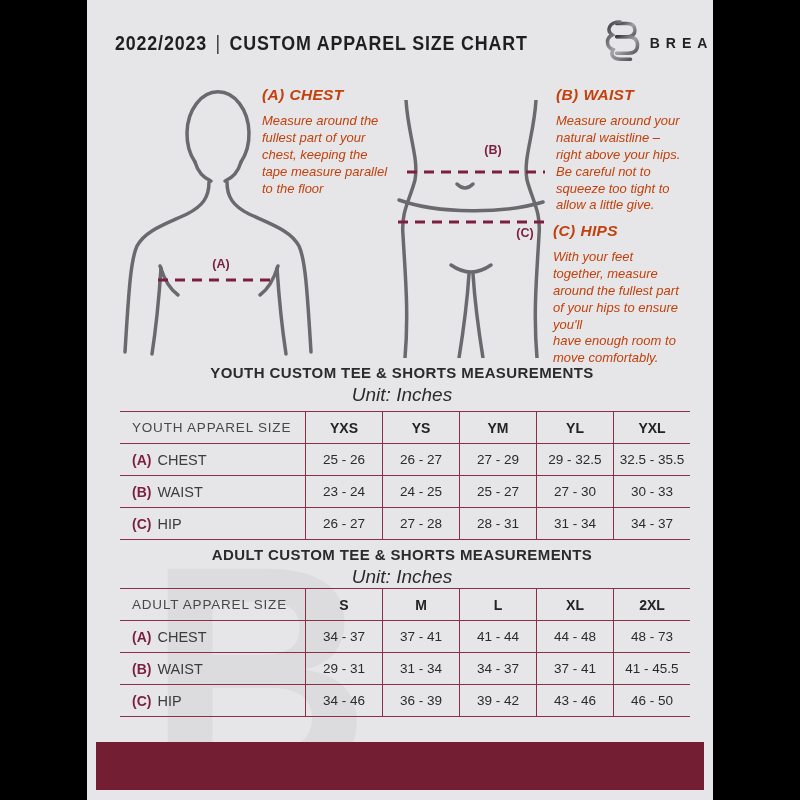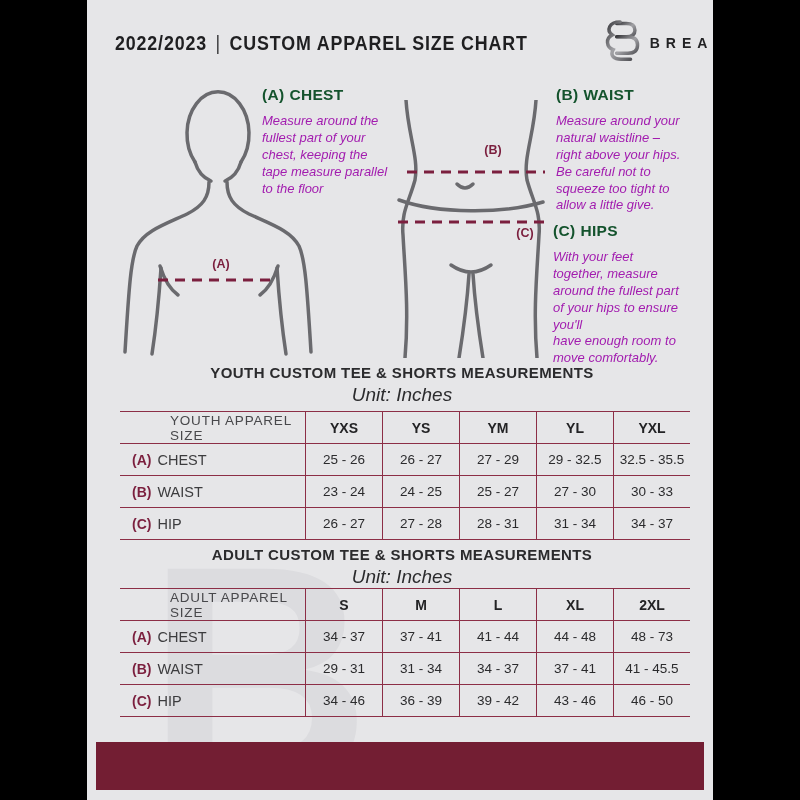--- a/index.html
+++ b/index.html
@@ -34,42 +34,42 @@
   
   .guide{position:absolute;inset:0;z-index:1;}
   .fig{position:absolute;}
   .fig path,.fig ellipse{fill:none;stroke:#6a6a6e;stroke-width:3.5;stroke-linecap:round;}
   .fig .dash{stroke:#7b1f3e;stroke-width:3;stroke-dasharray:10 7;stroke-linecap:butt;}
   .marker{
     position:absolute;font-weight:bold;font-size:12.5px;color:#7b1f3e;
     width:44px;text-align:center;
   }
   .guide-block{position:absolute;}
-  .guide-head{font-weight:bold;font-size:15.5px;color:#14532d;letter-spacing:.3px;margin-bottom:9px;}
+  .guide-head{font-weight:bold;font-size:15.5px;color:#c2410c;letter-spacing:.3px;margin-bottom:9px;font-style:italic;}
   .guide-head .gkey{margin-right:5px;}
   .guide-desc{
-    font-style:italic;font-size:13px;line-height:1.3;color:#a21caf;white-space:pre-line;
+    font-style:italic;font-size:13px;line-height:1.3;color:#c2410c;white-space:pre-line;
   }
   
   .tbl-section{position:absolute;left:0;width:630px;text-align:center;z-index:1;}
   .tbl-title{font-weight:bold;font-size:15px;color:#2b2b2d;letter-spacing:.4px;}
   .tbl-unit{font-style:italic;font-size:19px;color:#2b2b2d;margin-top:3px;}
   .grid{position:absolute;left:33px;width:570px;z-index:1;}
   .trow{
     display:grid;grid-template-columns:185px repeat(5,1fr);
     border-top:1.5px solid #8c2e46;
   }
   .trow:last-child{border-bottom:1.5px solid #8c2e46;}
   .tcell{
     display:flex;align-items:center;justify-content:center;
     height:31px;font-size:13.5px;color:#2b2b2d;
   }
   .tcell.val{border-left:1.5px solid #8c2e46;}
   .tcell.lab{justify-content:flex-start;padding-left:12px;}
-  .corner{font-size:13.5px;letter-spacing:.8px;color:#48484b;margin-left:38px;}
+  .corner{font-size:13.5px;letter-spacing:.8px;color:#48484b;}
   .sizehead{font-weight:bold;font-size:14px;color:#232325;}
   .rowkey{font-weight:bold;color:#7b1f3e;margin-right:6px;font-size:14px;}
   .rowname{font-size:14.5px;color:#3c3c3e;}
   
   .footer-bar{
     position:absolute;left:9px;top:742px;width:608px;height:48px;
     background:#731e33;z-index:2;
   }
 </style>
 </head>

